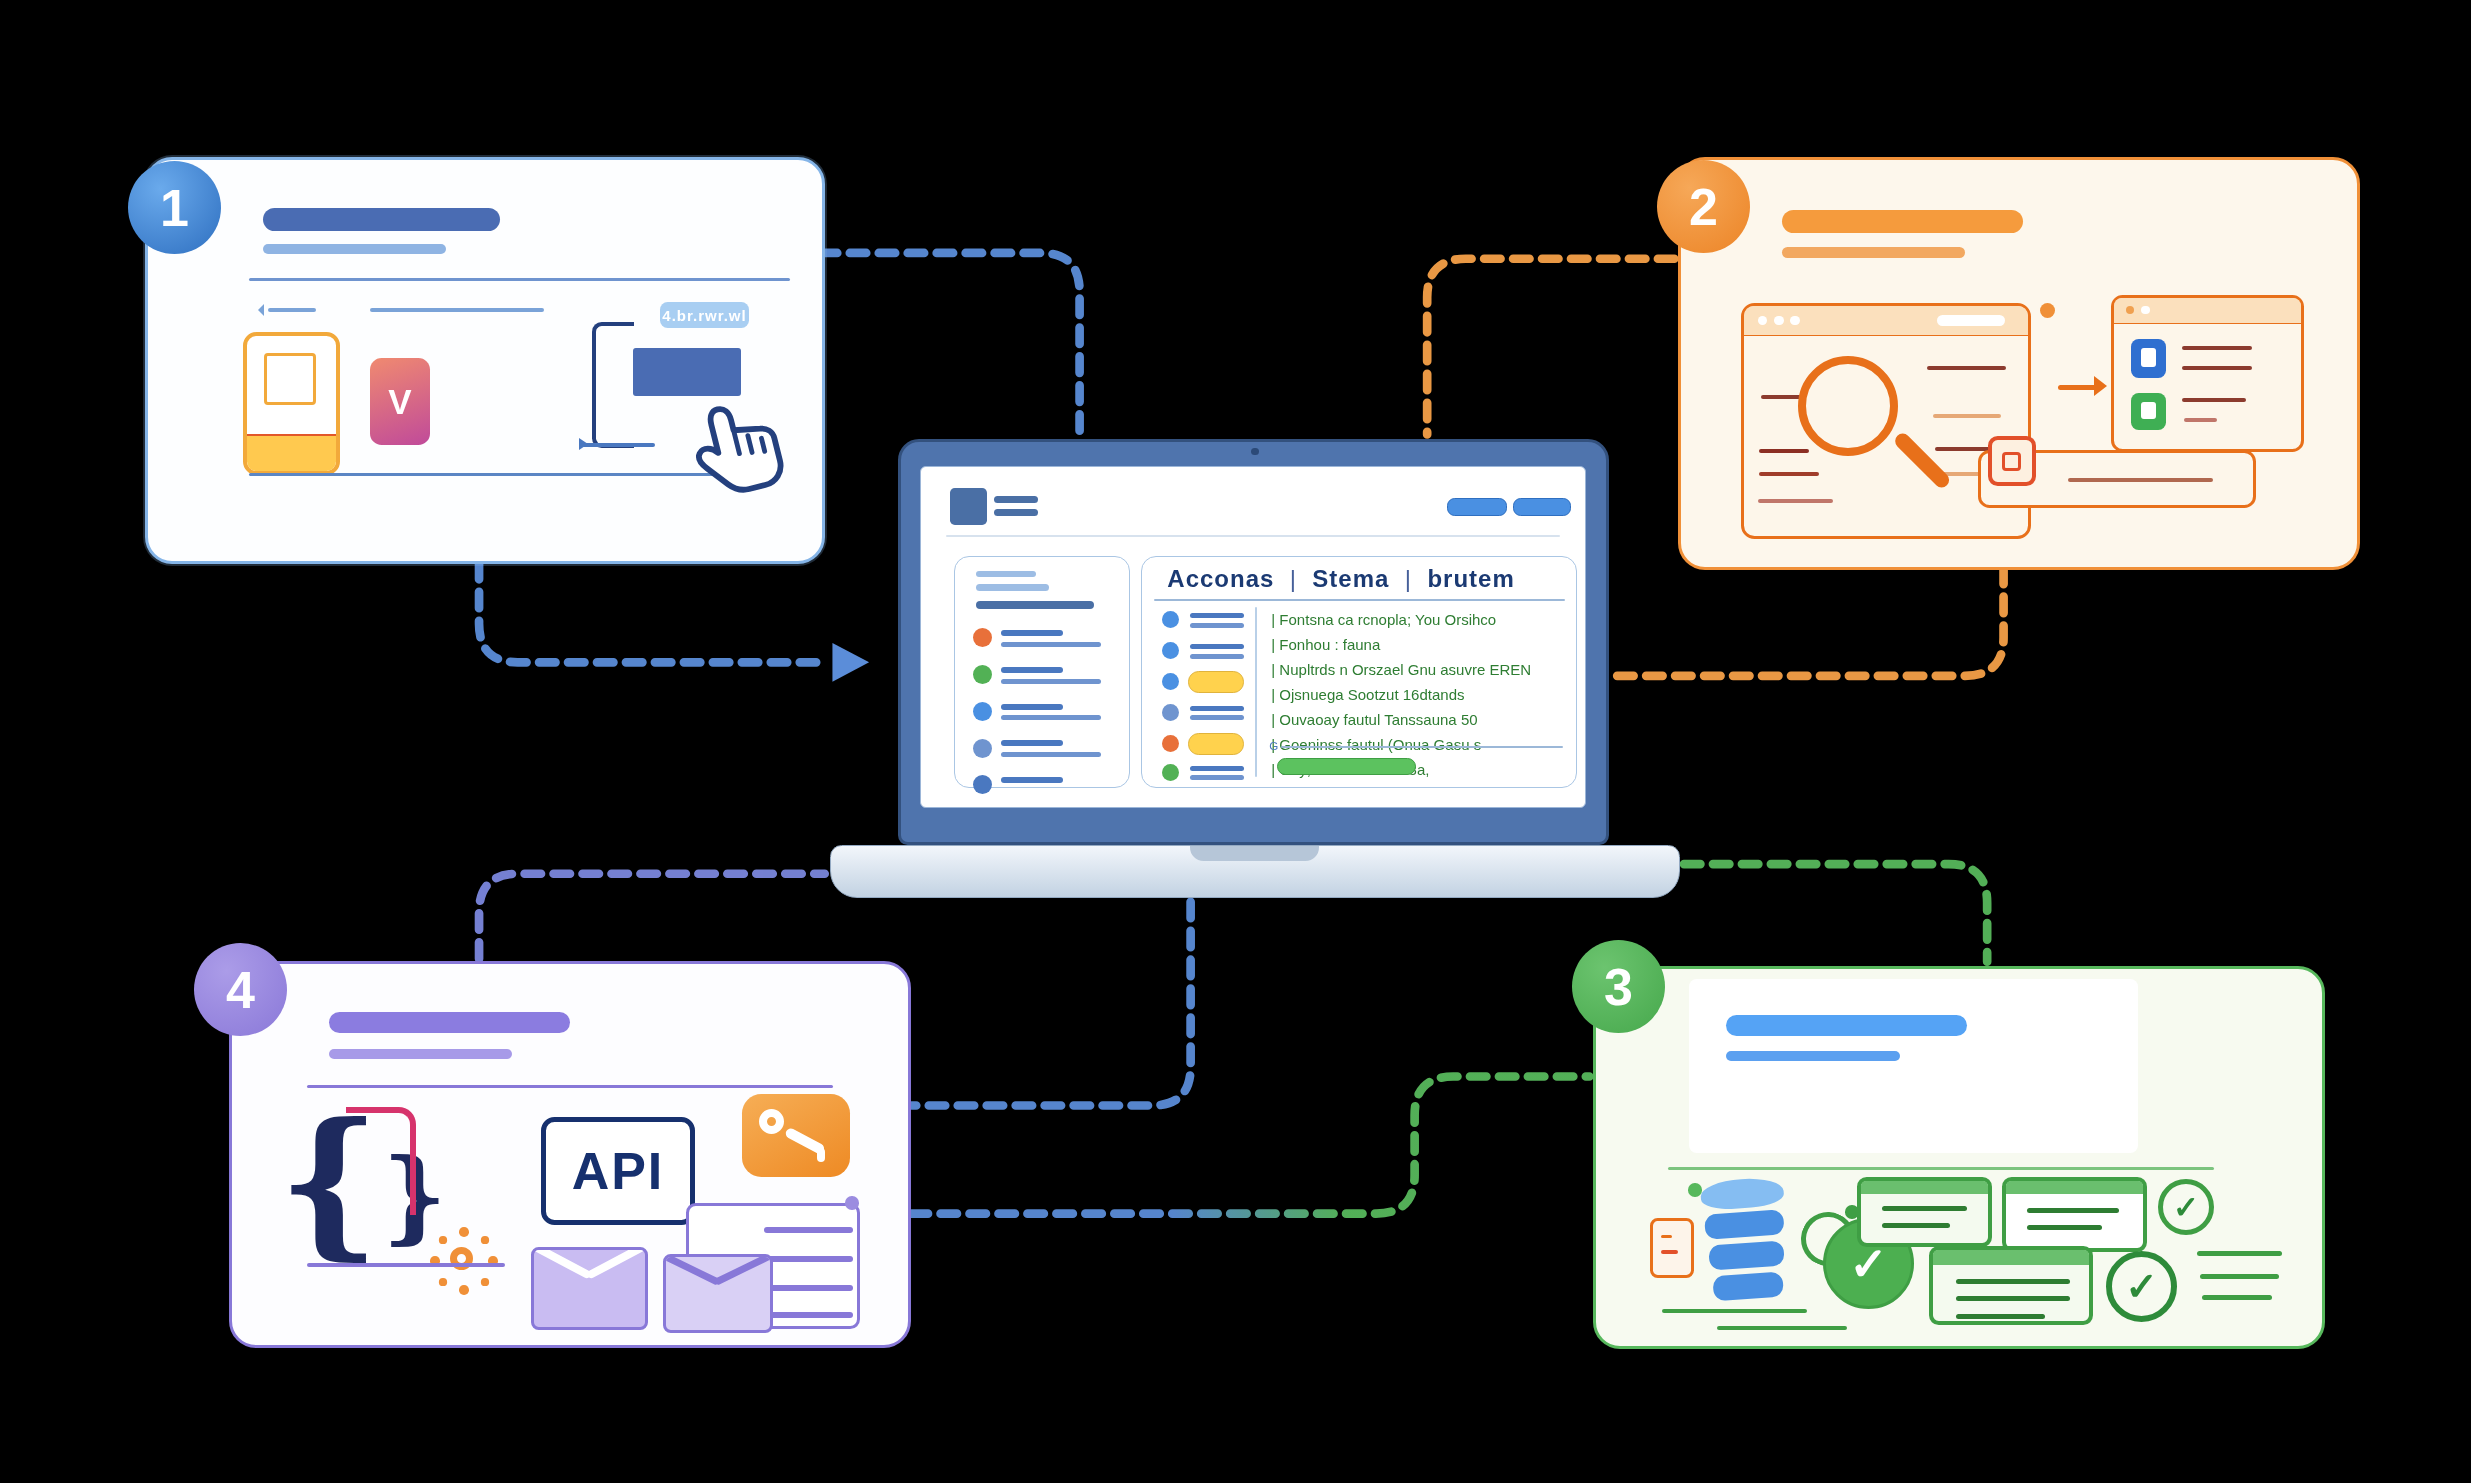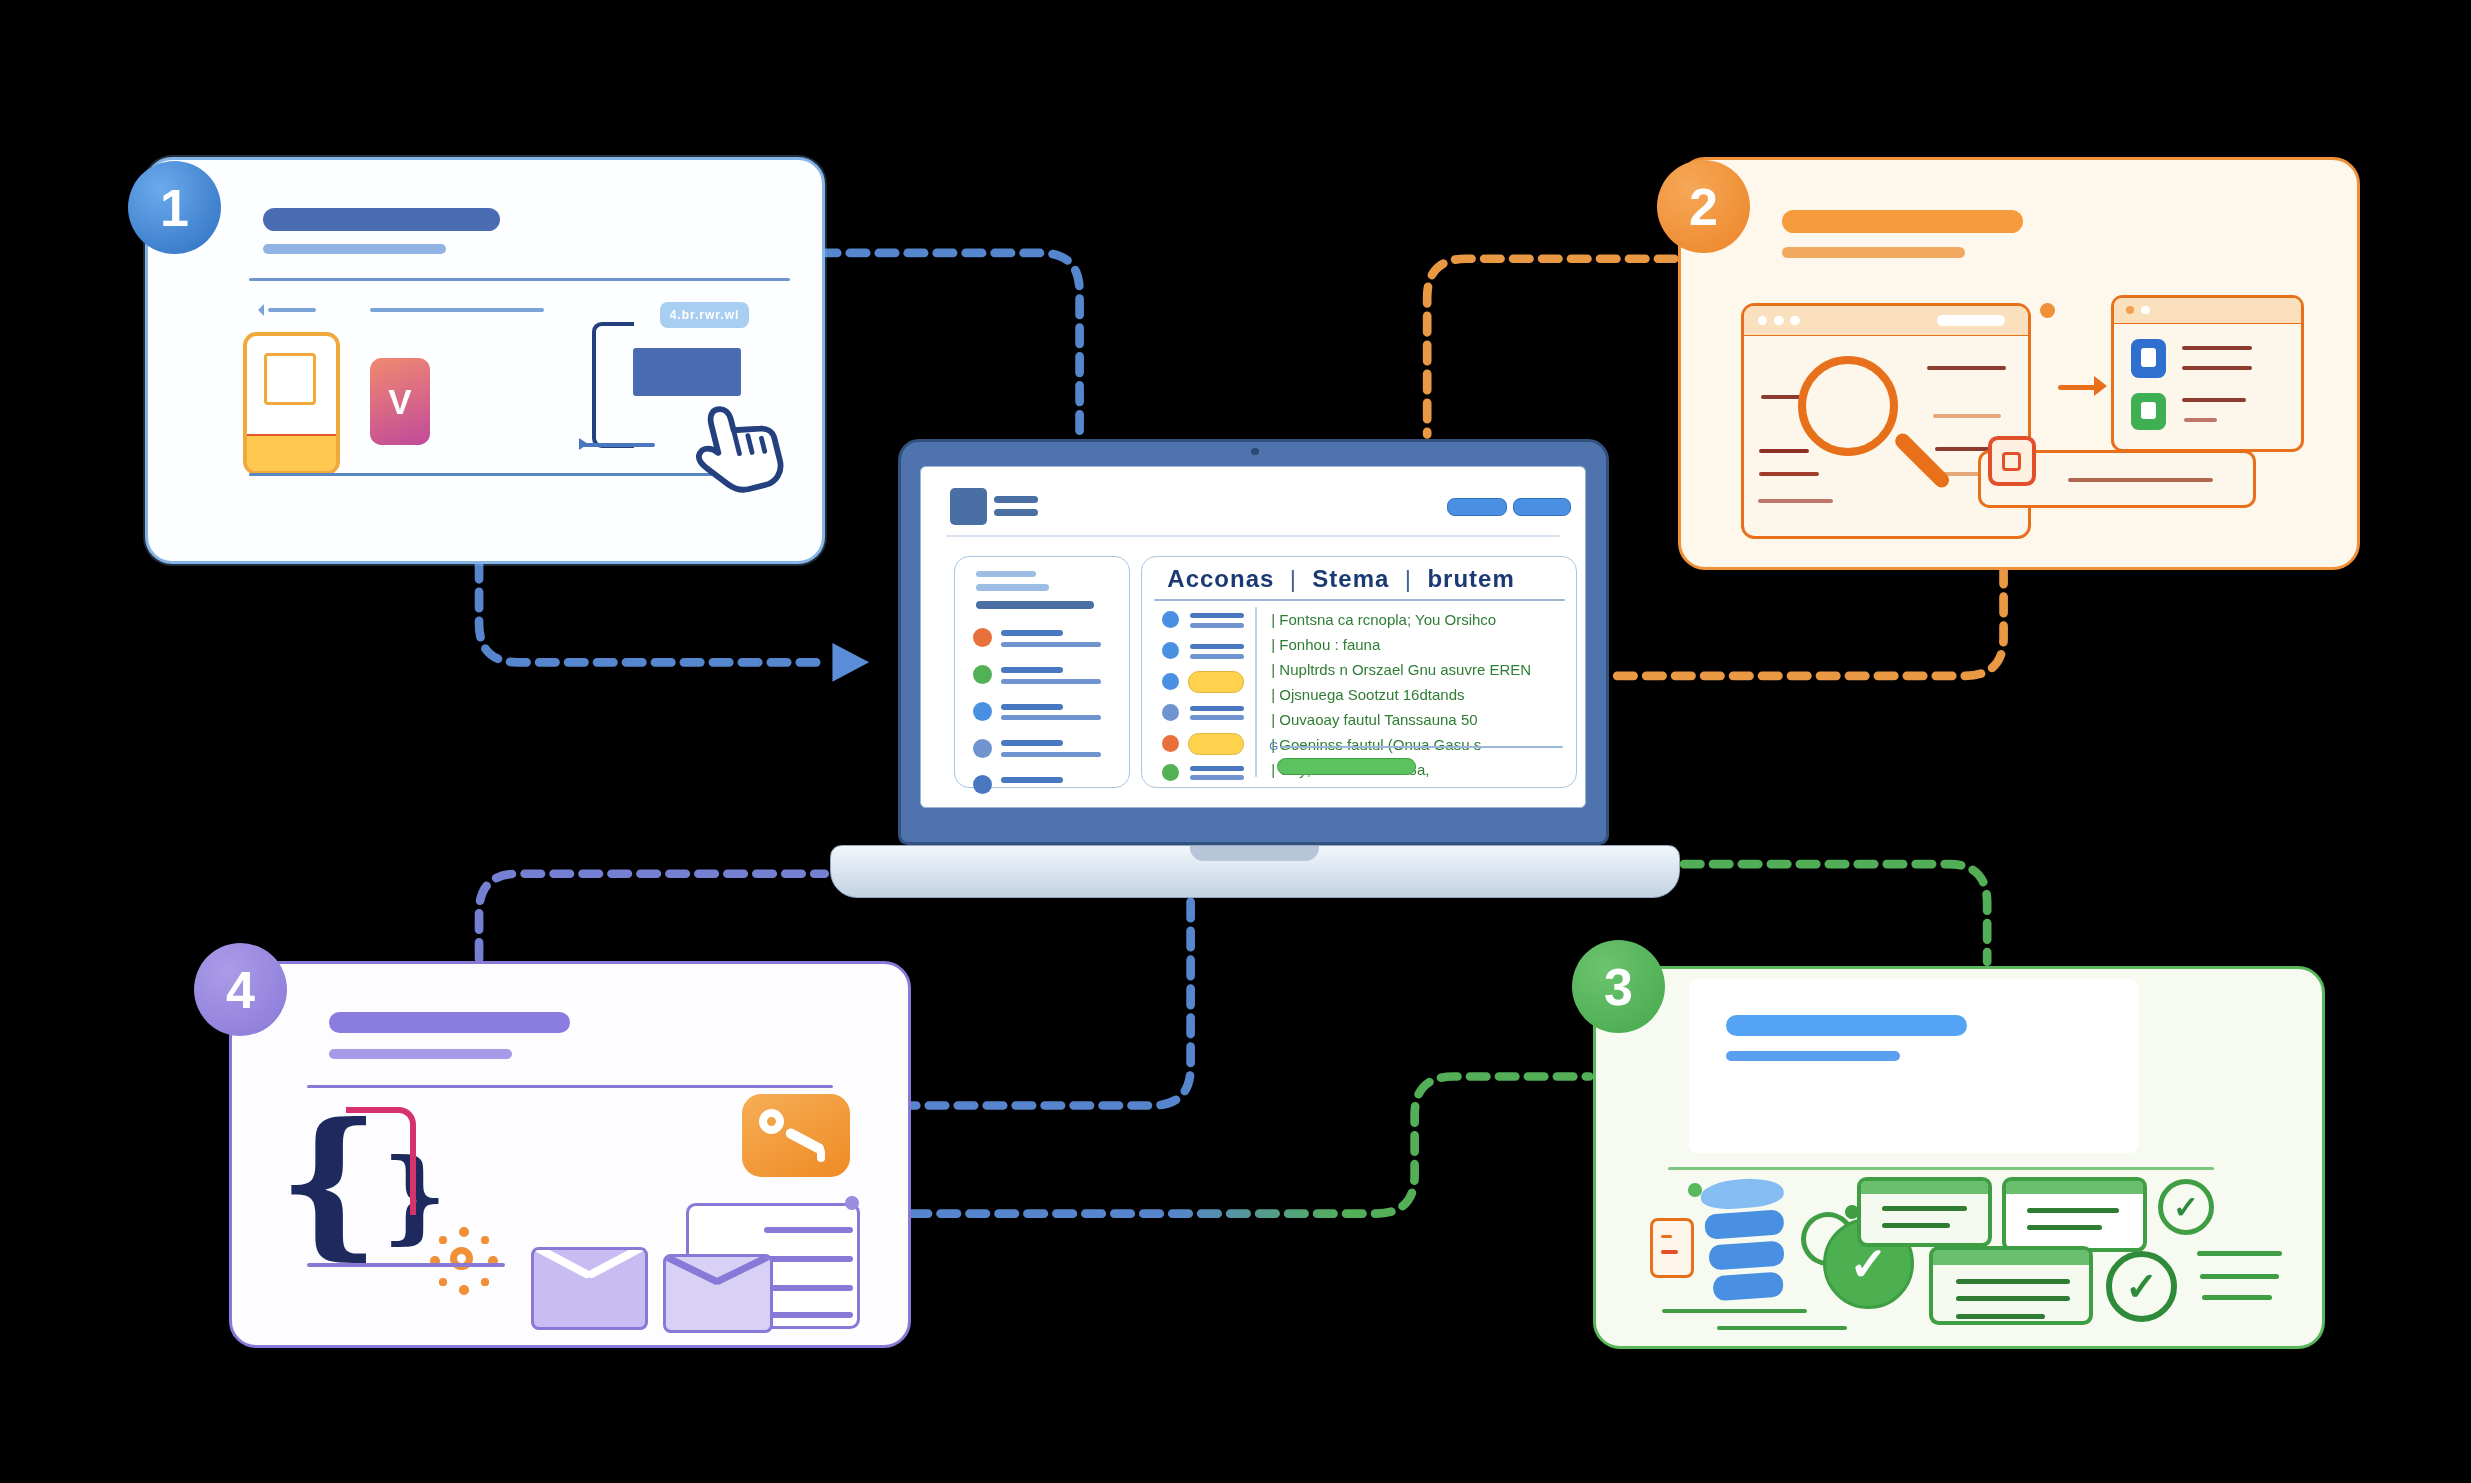--- a/index.html
+++ b/index.html
@@ -93,21 +93,21 @@
     <div class="abs" style="left:222px;top:198px;width:60px;height:87px;border-radius:11.6px;
                 background:linear-gradient(160deg,#f08a70,#c04a9a);display:flex;align-items:center;justify-content:center;">
       <span style="color:#fff;font-size:35px;font-weight:bold;">V</span>
     </div>
 
     <div class="outline" style="left:444px;top:162px;width:42px;height:126px;border-left:4.8px solid #24407e;
                 border-top:4.8px solid #24407e;border-bottom:4.8px solid #24407e;border-radius:9.7px 0 0 9.7px;"></div>
 
     <div class="abs" style="left:512px;top:142px;width:89px;height:26px;background:#a8cef2;border-radius:7.7px;
                 display:flex;align-items:center;justify-content:center;">
-      <span style="color:#fff;font-size:12px;font-weight:bold;letter-spacing:1px;">4.br.rwr.wl</span>
+      <span style="color:#fff;font-size:15px;font-weight:bold;letter-spacing:1px;">4.br.rwr.wl</span>
     </div>
 
     <div class="abs" style="left:485px;top:188px;width:108px;height:48px;background:#4a6cb3;border-radius:2.9px;"></div>
 
     <div class="bar" style="left:434px;top:283px;width:73px;height:3.9px;background:#4a78c0;"></div>
     <div class="abs" style="left:431px;top:278px;width:0;height:0;border:6.8px solid transparent;border-left:9.7px solid #4a78c0;"></div>
 
     <div class="bar" style="left:101px;top:313px;width:473px;height:2.9px;background:#5b86c4;border-radius:1.9px;"></div>
 
     <svg class="abs" style="left:536px;top:237px;" width="116" height="111" viewBox="0 0 120 115">
@@ -236,20 +236,24 @@
     <div class="outline" style="left:114px;top:143px;width:70px;height:108px;border-top:6.8px solid #d6336c;
                 border-right:6.8px solid #d6336c;border-radius:0 17.4px 0 0;"></div>
 
     <div class="abs" style="left:198px;top:263px;width:68px;height:68px;">
       <div class="outline" style="left:20px;top:20px;width:23px;height:23px;border:7.7px solid #f09038;border-radius:50%;"></div>
       <div class="dot" style="left:28px;top:28px;width:11.6px;height:11.6px;background:transparent;
                   box-shadow:29px 0 0 -1px #f09038,-29px 0 0 -1px #f09038,0 29px 0 -1px #f09038,0 -29px 0 -1px #f09038,
                              21px 21px 0 -1.9px #f09038,-21px 21px 0 -1.9px #f09038,21px -21px 0 -1.9px #f09038,-21px -21px 0 -1.9px #f09038;"></div>
     </div>
 
+    <div class="outline" style="left:309px;top:153px;width:154px;height:108px;border:5.8px solid #16306e;border-radius:13.5px;background:#fff;
+                display:flex;align-items:center;justify-content:center;">
+      <span style="font-size:52px;font-weight:bold;color:#16306e;letter-spacing:1.9px;">API</span>
+    </div>
 
     <div class="abs" style="left:510px;top:130px;width:108px;height:83px;background:linear-gradient(150deg,#f6ae56,#ee8a24);border-radius:19.3px;">
       <div class="outline" style="left:17.4px;top:15.4px;width:25px;height:25px;border:8.7px solid #fff;border-radius:50%;"></div>
       <div class="bar" style="left:42px;top:42px;width:42px;height:9.7px;background:#fff;transform:rotate(28deg);"></div>
       <div class="bar" style="left:75px;top:54px;width:7.7px;height:13.5px;background:#fff;"></div>
     </div>
 
     <div class="abs" style="left:299px;top:283px;width:111px;height:77px;background:#c9bcf2;border:3.9px solid #8878d8;border-radius:7.7px;overflow:hidden;">
       <div class="bar" style="left:-7.7px;top:5.8px;width:68px;height:7.7px;background:#fff;transform:rotate(28deg);"></div>
       <div class="bar" style="left:50px;top:5.8px;width:68px;height:7.7px;background:#fff;transform:rotate(-28deg);"></div>

